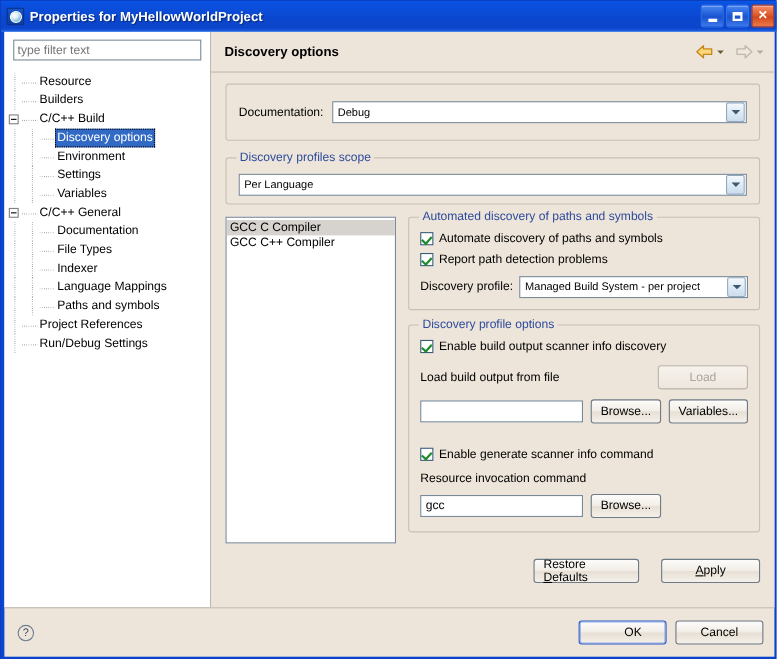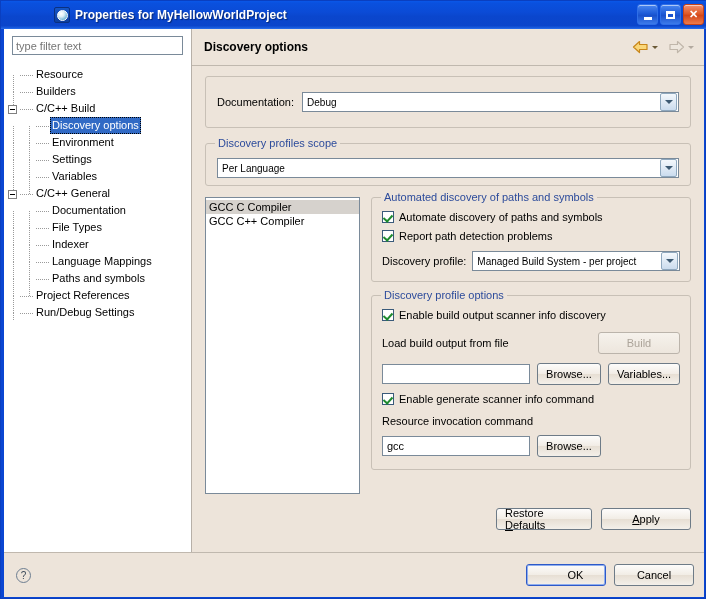--- a/index.html
+++ b/index.html
@@ -20,21 +20,21 @@
     border: 1px solid #0A3FC0;
   }
 
   
   #titlebar {
     position: absolute; left: 0; top: 0;
     width: 706px; height: 28px;
     background: linear-gradient(to bottom,
       #0A57E8 0%, #0A50DE 8%, #0B4BD6 40%, #0A46CD 55%,
       #0B45CB 88%, #1C5FE0 97%, #2E74F0 100%);
-    display: flex; align-items: center; padding-left: 48px;
+    display: flex; align-items: center;
   }
   #win-icon {
     width: 16px; height: 16px; margin-left: 5px; margin-right: 5px;
     background: linear-gradient(to bottom, #1556C8, #0E3E9E);
     border: 1px solid #0A3080;
     border-radius: 2px;
     display: flex; align-items: center; justify-content: center;
     flex: none;
   }
   #win-icon .ball {
@@ -95,21 +95,21 @@
     color: #4D4D4D;
     padding: 0 3px;
     line-height: 17px;
     font-family: "Liberation Sans", sans-serif;
   }
   #tree { padding-top: 3px; font-size: 11px; overflow: hidden; }
   .tnode {
     position: relative;
     height: 17px; line-height: 17px;
     white-space: nowrap;
-    display: flex; align-items: center;
+    display: flex; align-items: flex-start;
   }
   .tw { display: inline-block; width: 16px; flex: none; text-align: center; position: relative; }
   .expander {
     display: inline-block;
     width: 9px; height: 9px;
     border: 1px solid #808080;
     background: #fff;
     position: relative;
     vertical-align: middle;
   }
@@ -492,47 +492,47 @@
                 <span class="glabel">Discovery profile options</span>
 
                 <div class="chk">
                   <span class="cbox checked"></span>
                   <span>Enable build output scanner info discovery</span>
                 </div>
 
                 <div style="display:flex;align-items:center;margin-top:11px;">
                   <span>Load build output from file</span>
                   <span style="flex:1"></span>
-                  <div class="btn disabled" style="width:82px">Build</div>
+                  <div class="btn disabled" style="width:82px">Load</div>
                 </div>
 
                 <div style="display:flex;align-items:center;gap:7px;margin-top:9px;">
                   <input class="txt" type="text" style="flex: 1 1 0%; min-width: 0px;" value="">
                   <div class="btn" style="width:64px">Browse...</div>
                   <div class="btn" style="width:72px">Variables...</div>
                 </div>
 
-                <div class="chk" style="margin-top:8px">
+                <div class="chk" style="margin-top:22px">
                   <span class="cbox checked"></span>
                   <span>Enable generate scanner info command</span>
                 </div>
 
                 <div style="margin-top:10px">Resource invocation command</div>
 
                 <div style="display:flex;align-items:center;gap:7px;margin-top:8px;">
                   <input class="txt" type="text" style="flex: 1 1 0%; min-width: 0px;" value="gcc">
                   <div class="btn" style="width:64px">Browse...</div>
                   <span style="width:72px"></span>
                 </div>
               </div>
 
             </div>
           </div>
 
-          <div style="display:flex;justify-content:flex-end;gap:9px;margin-top:14px;">
+          <div style="display:flex;justify-content:flex-end;gap:20px;margin-top:14px;">
             <div class="btn" style="width:96px">
               <span>Restore <span class="u">D</span>efaults</span>
             </div>
             <div class="btn" style="width:90px">
               <span><span class="u">A</span>pply</span>
             </div>
           </div>
 
         </div>
       </div>

